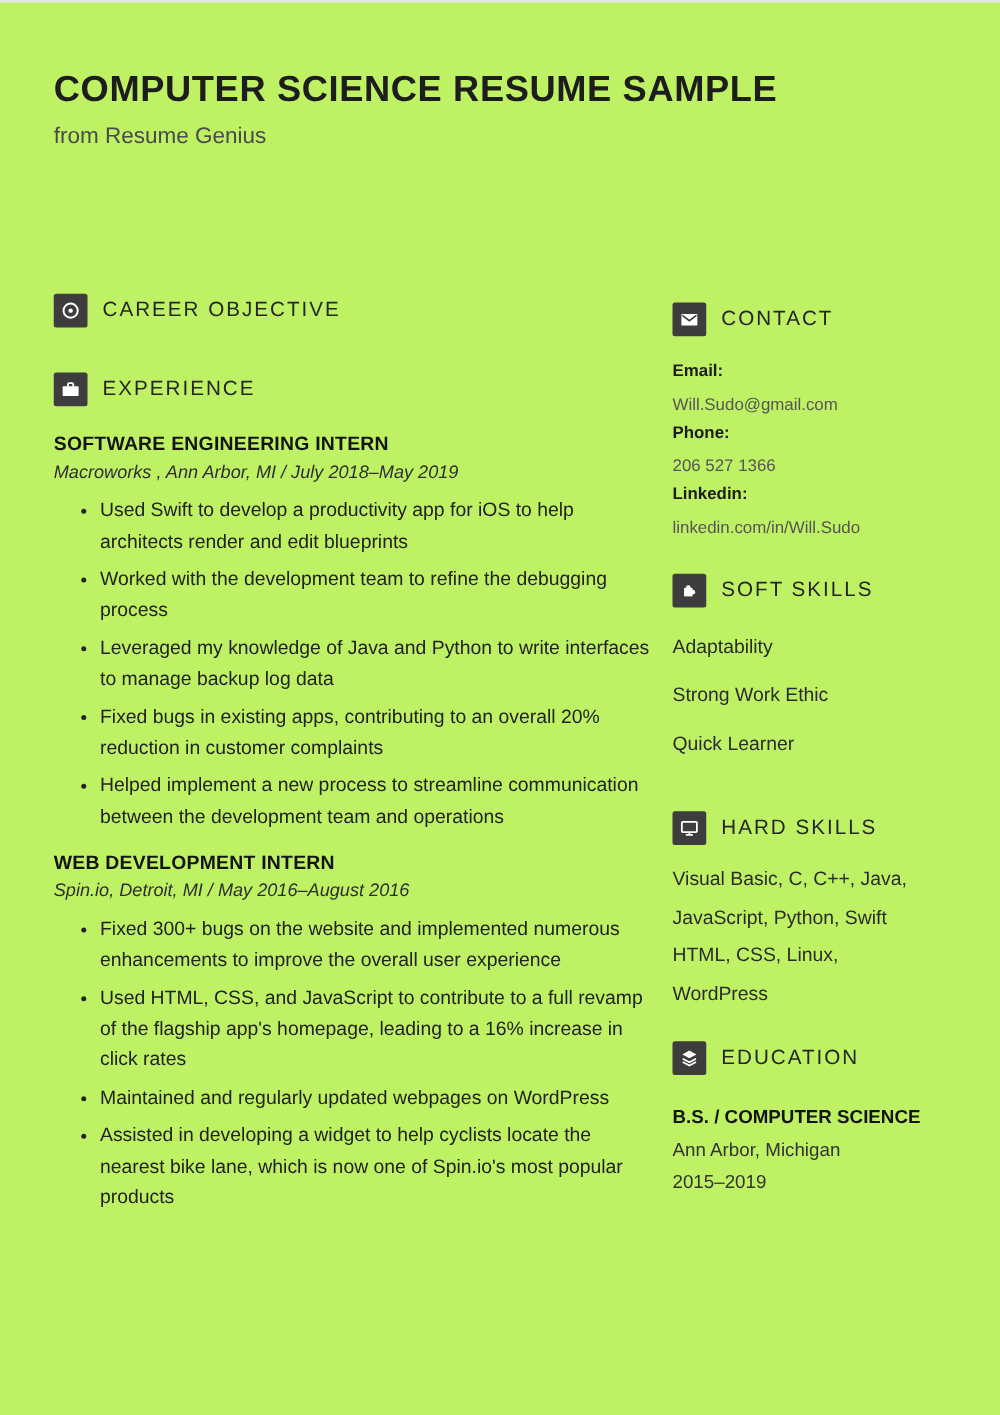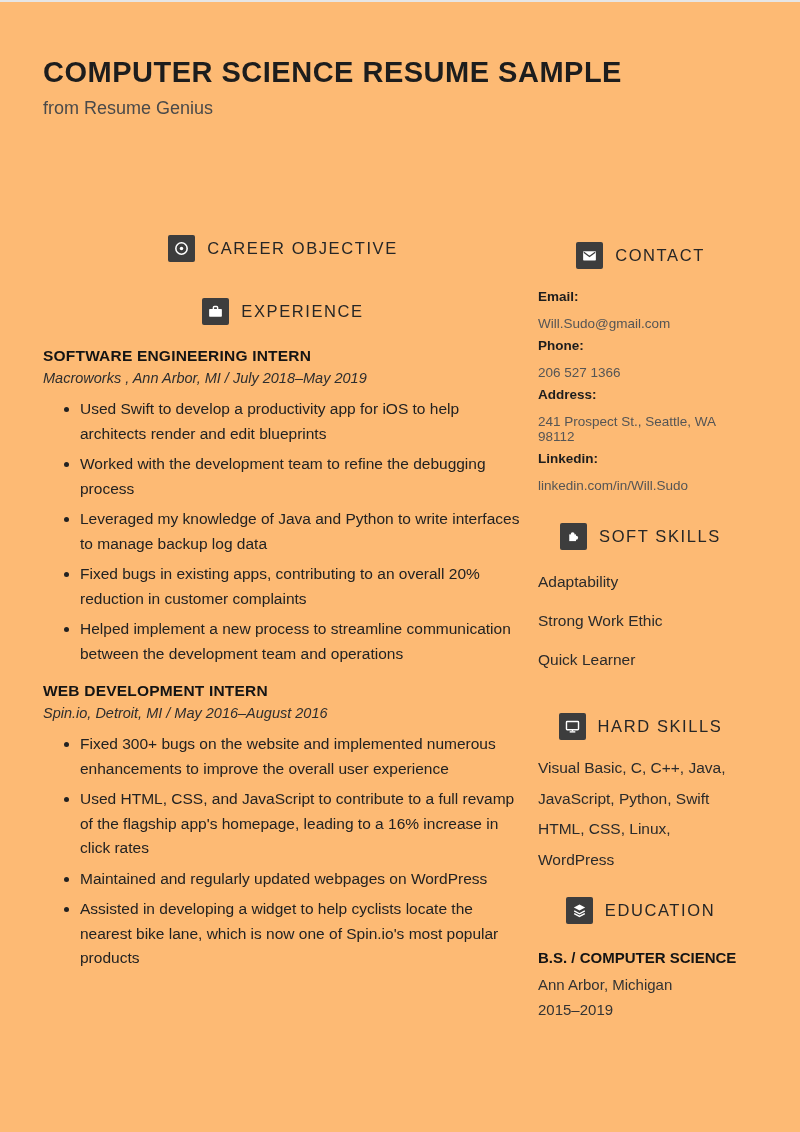--- a/index.html
+++ b/index.html
@@ -1,35 +1,35 @@
 <!DOCTYPE html>
 <html><head>
 <meta charset="utf-8">
 <style>
   * { margin:0; padding:0; box-sizing:border-box; }
   html,body { background:#ffffff; }
   .page {
     position:relative;
     width:800px; height:1132px;
-    background:#fdba74;
+    background:#bef264;
     font-family:"Liberation Sans", sans-serif;
     color:#222;
     overflow:hidden;
     border-top:2px solid #e6e6e6;
   }
   .header { position:absolute; left:43px; top:54px; }
   .doc-title {
     font-size:29px; font-weight:700; letter-spacing:0.5px; color:#1d1d1d;
   }
   .doc-subtitle { margin-top:9px; font-size:18px; color:#4a4a4a; }
 
   .col-left  { position:absolute; left:43px;  top:233px; width:480px; }
   .col-right { position:absolute; left:538px; top:240px; width:205px; }
 
-  .section-heading { display:flex; align-items:center; gap:12px;justify-content:center; }
+  .section-heading { display:flex; align-items:center; gap:12px; }
   .icon-box {
     width:27px; height:27px; background:#3d3d3d; border-radius:2px;
     display:flex; align-items:center; justify-content:center; flex:0 0 27px;
   }
   .icon-box svg { width:17px; height:17px; display:block; }
   .heading-text {
     font-size:16.5px; font-weight:500; letter-spacing:1.6px; color:#262626;
   }
 
   .objective-text { margin-top:26px; font-size:15.5px; line-height:20.5px; color:#333; }
@@ -132,24 +132,20 @@
     <div class="contact-list">
       <div class="contact-item">
         <div class="contact-label">Email:</div>
         <div class="contact-value">Will.Sudo@gmail.com</div>
       </div>
       <div class="contact-item">
         <div class="contact-label">Phone:</div>
         <div class="contact-value">206 527 1366</div>
       </div>
       <div class="contact-item">
-        <div class="contact-label">Address:</div>
-        <div class="contact-value">241 Prospect St., Seattle, WA 98112</div>
-      </div>
-      <div class="contact-item">
         <div class="contact-label">Linkedin:</div>
         <div class="contact-value">linkedin.com/in/Will.Sudo</div>
       </div>
     </div>
 
     <div class="section-heading soft-heading">
       <span class="icon-box">
         <svg viewBox="0 0 24 24">
             <rect x="6" y="9" width="9.5" height="9.5" fill="#fff"></rect>
             <circle cx="10.8" cy="8.6" r="2.7" fill="#fff"></circle>

